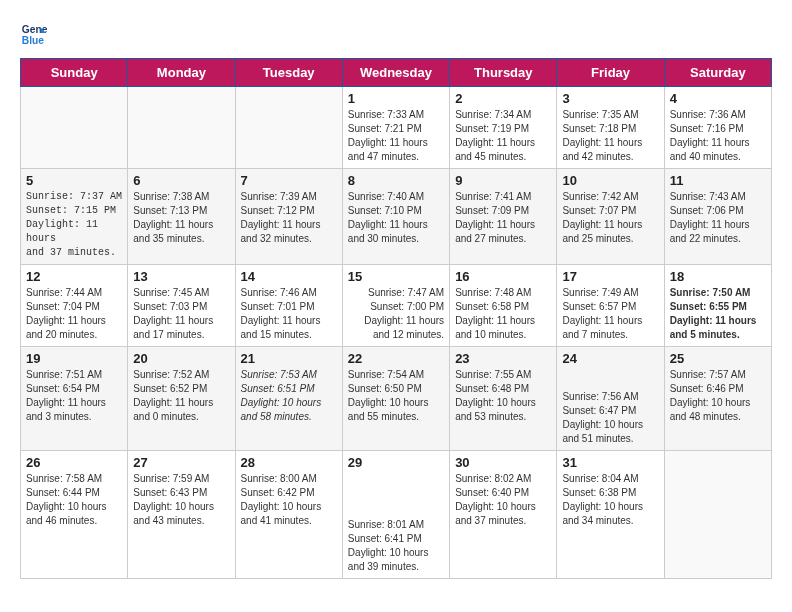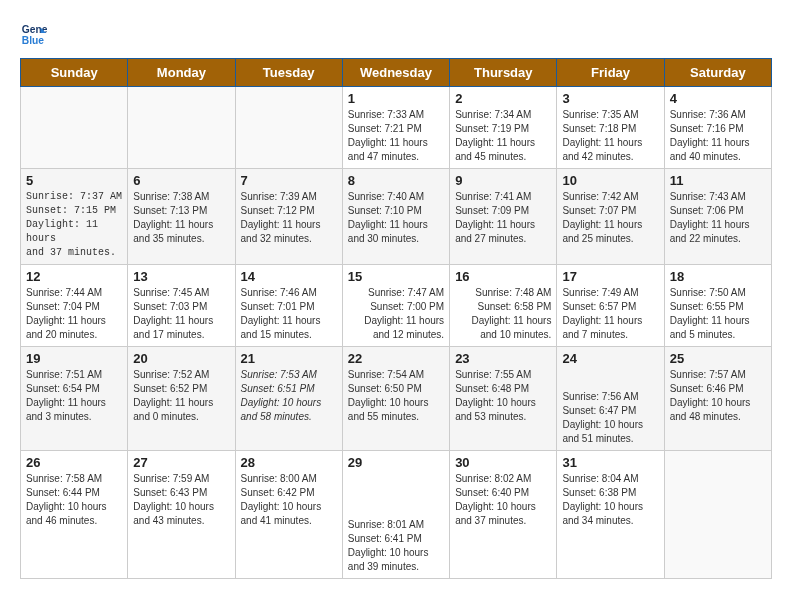--- a/index.html
+++ b/index.html
@@ -60,21 +60,21 @@
       color: #333;
       background: #fff;
     }
     .calendar tr:nth-child(even) td {
       background: #f5f5f5;
     }
     .calendar tr:nth-child(odd) td {
       background: #fff;
     }
     
-    .calendar thead tr th { background-color: #a16207; }
+    .calendar thead tr th { background-color: #be185d; }
     .day-number {
       font-size: 13px;
       font-weight: bold;
       color: #222;
       display: block;
       margin-bottom: 2px;
     }
     .day-info {
       font-size: 10px;
       color: #333;
@@ -225,35 +225,35 @@
         </td>
         <td>
           <span class="day-number">15</span>
           <div class="day-info" style="white-space: pre-line; text-align: right;">Sunrise: 7:47 AM
 Sunset: 7:00 PM
 Daylight: 11 hours
 and 12 minutes.</div>
         </td>
         <td>
           <span class="day-number">16</span>
-          <div class="day-info" style="white-space: pre-line; text-align: right;">Sunrise: 7:48 AM
+          <div class="day-info" style="white-space: pre-line;">Sunrise: 7:48 AM
 Sunset: 6:58 PM
 Daylight: 11 hours
 and 10 minutes.</div>
         </td>
         <td>
           <span class="day-number">17</span>
           <div class="day-info" style="white-space: pre-line;">Sunrise: 7:49 AM
 Sunset: 6:57 PM
 Daylight: 11 hours
 and 7 minutes.</div>
         </td>
         <td>
           <span class="day-number">18</span>
-          <div class="day-info" style="white-space: pre-line;">Sunrise: 7:50 AM
+          <div class="day-info" style="white-space: pre-line; font-weight: bold;">Sunrise: 7:50 AM
 Sunset: 6:55 PM
 Daylight: 11 hours
 and 5 minutes.</div>
         </td>
       </tr>
       <tr class="row-even">
         <td>
           <span class="day-number">19</span>
           <div class="day-info" style="white-space: pre-line;">Sunrise: 7:51 AM
 Sunset: 6:54 PM

